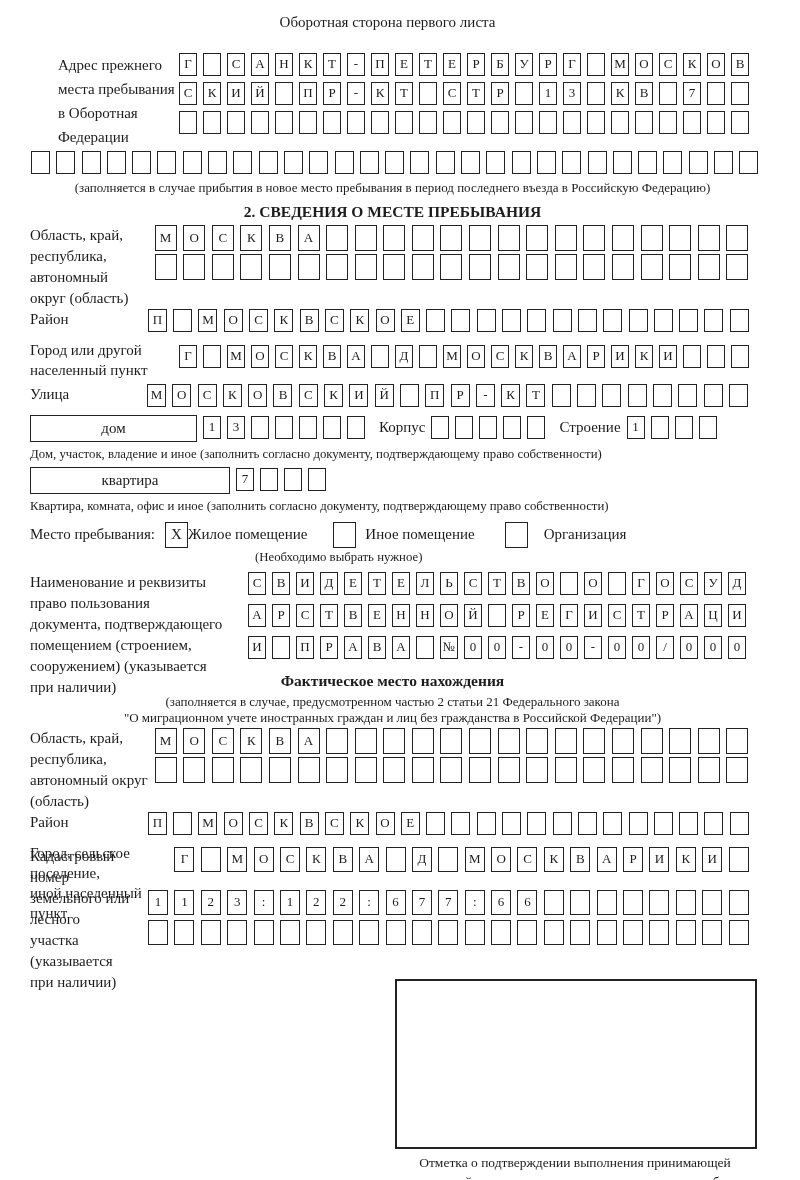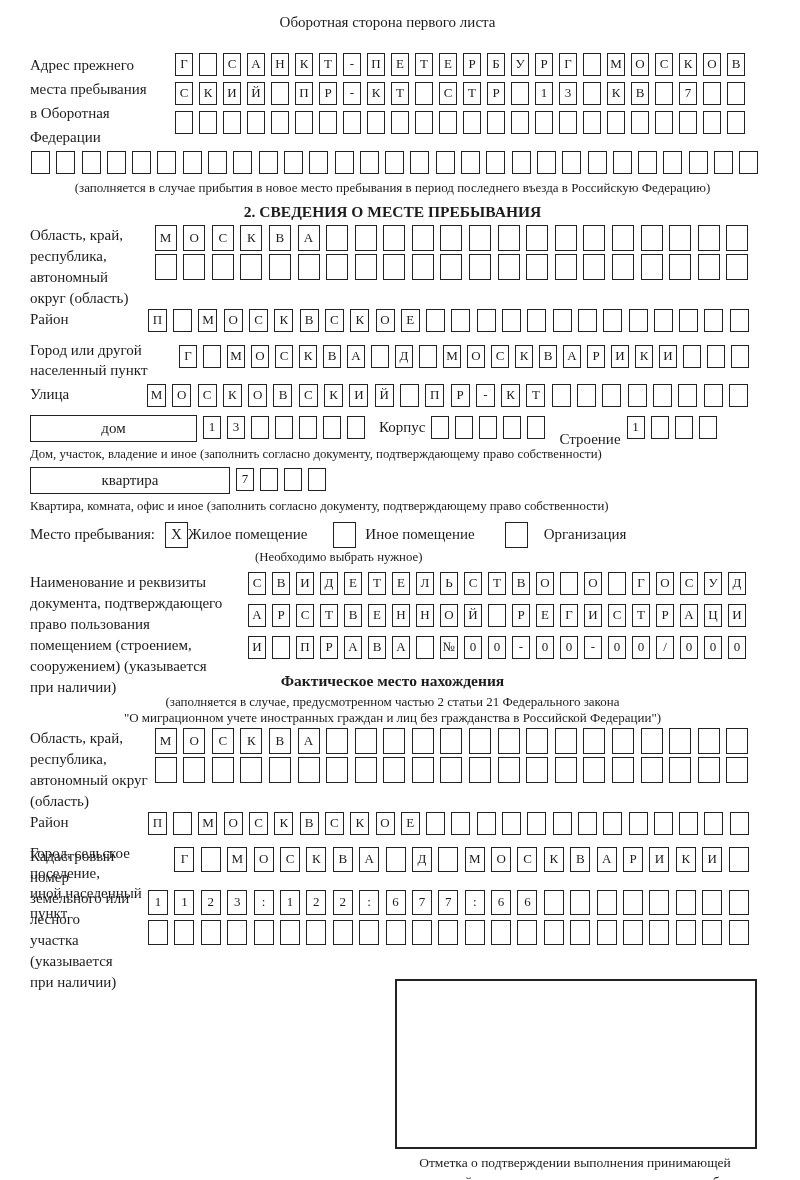--- a/index.html
+++ b/index.html
@@ -44,21 +44,21 @@
   }
   .mt2{margin-top:2px;} .mt4{margin-top:4px;} .mt6{margin-top:6px;}
 </style>
 </head>
 <body>
 
 <div class="page">
 
   <div class="hdr">Оборотная сторона первого листа</div>
 
-  <div class="row" style="margin-top:22px;">
+  <div class="row" style="margin-top:22px;margin-left:28px;">
     <div class="lbl" style="width:145px;line-height:24px;">
       <div>Адрес прежнего</div>
       <div>места пребывания</div>
       <div>в Оборотная</div>
       <div>Федерации</div>
     </div>
     <div>
       <div class="cells p24"><span class="cell">Г</span><span class="cell"></span><span class="cell">С</span><span class="cell">А</span><span class="cell">Н</span><span class="cell">К</span><span class="cell">Т</span><span class="cell">-</span><span class="cell">П</span><span class="cell">Е</span><span class="cell">Т</span><span class="cell">Е</span><span class="cell">Р</span><span class="cell">Б</span><span class="cell">У</span><span class="cell">Р</span><span class="cell">Г</span><span class="cell"></span><span class="cell">М</span><span class="cell">О</span><span class="cell">С</span><span class="cell">К</span><span class="cell">О</span><span class="cell">В</span></div>
       <div class="cells p24"><span class="cell">С</span><span class="cell">К</span><span class="cell">И</span><span class="cell">Й</span><span class="cell"></span><span class="cell">П</span><span class="cell">Р</span><span class="cell">-</span><span class="cell">К</span><span class="cell">Т</span><span class="cell"></span><span class="cell">С</span><span class="cell">Т</span><span class="cell">Р</span><span class="cell"></span><span class="cell">1</span><span class="cell">3</span><span class="cell"></span><span class="cell">К</span><span class="cell">В</span><span class="cell"></span><span class="cell">7</span><span class="cell"></span><span class="cell"></span></div>
       <div class="cells p24"><span class="cell"></span><span class="cell"></span><span class="cell"></span><span class="cell"></span><span class="cell"></span><span class="cell"></span><span class="cell"></span><span class="cell"></span><span class="cell"></span><span class="cell"></span><span class="cell"></span><span class="cell"></span><span class="cell"></span><span class="cell"></span><span class="cell"></span><span class="cell"></span><span class="cell"></span><span class="cell"></span><span class="cell"></span><span class="cell"></span><span class="cell"></span><span class="cell"></span><span class="cell"></span><span class="cell"></span></div>
@@ -98,21 +98,21 @@
   <div class="row">
     <div class="lbl" style="width:117px;">Улица</div>
     <div class="cells p25"><span class="cell">М</span><span class="cell">О</span><span class="cell">С</span><span class="cell">К</span><span class="cell">О</span><span class="cell">В</span><span class="cell">С</span><span class="cell">К</span><span class="cell">И</span><span class="cell">Й</span><span class="cell"></span><span class="cell">П</span><span class="cell">Р</span><span class="cell">-</span><span class="cell">К</span><span class="cell">Т</span><span class="cell"></span><span class="cell"></span><span class="cell"></span><span class="cell"></span><span class="cell"></span><span class="cell"></span><span class="cell"></span><span class="cell"></span></div>
   </div>
 
   <div class="row mt2" style="height:30px;">
     <div class="inline-box" style="width:167px;">дом</div>
     <div class="cells p24" style="margin-left:6px;margin-top:1px;"><span class="cell">1</span><span class="cell">3</span><span class="cell"></span><span class="cell"></span><span class="cell"></span><span class="cell"></span><span class="cell"></span></div>
     <div class="lbl" style="margin-left:8px;margin-top:2px;">Корпус</div>
     <div class="cells p24" style="margin-left:6px;margin-top:1px;"><span class="cell"></span><span class="cell"></span><span class="cell"></span><span class="cell"></span><span class="cell"></span></div>
-    <div class="lbl" style="margin-left:8px;margin-top:14px;">Строение</div>
+    <div class="lbl" style="margin-left:8px;margin-top:2px;">Строение</div>
     <div class="cells p24" style="margin-left:6px;margin-top:1px;"><span class="cell">1</span><span class="cell"></span><span class="cell"></span><span class="cell"></span></div>
   </div>
   <div class="small-cap">Дом, участок, владение и иное (заполнить согласно документу, подтверждающему право собственности)</div>
 
   <div class="row mt4" style="height:30px;">
     <div class="inline-box" style="width:200px;">квартира</div>
     <div class="cells p24" style="margin-left:6px;margin-top:1px;"><span class="cell">7</span><span class="cell"></span><span class="cell"></span><span class="cell"></span></div>
   </div>
   <div class="small-cap">Квартира, комната, офис и иное (заполнить согласно документу, подтверждающему право собственности)</div>
 
@@ -123,22 +123,22 @@
     <span class="chk" style="margin-left:26px;"></span>
     <span class="lbl" style="margin-left:9px;">Иное помещение</span>
     <span class="chk" style="margin-left:30px;"></span>
     <span class="lbl" style="margin-left:16px;">Организация</span>
   </div>
   <div class="small-cap" style="margin-left:225px;">(Необходимо выбрать нужное)</div>
 
   <div class="row mt6" style="height:100px;">
     <div class="lbl" style="width:218px;line-height:21px;">
       <div>Наименование и реквизиты</div>
+      <div>право пользования</div>
       <div>документа, подтверждающего</div>
-      <div>право пользования</div>
       <div>помещением (строением,</div>
       <div>сооружением) (указывается</div>
       <div>при наличии)</div>
     </div>
     <div>
       <div class="cells p24" style="margin-bottom:8px;"><span class="cell">С</span><span class="cell">В</span><span class="cell">И</span><span class="cell">Д</span><span class="cell">Е</span><span class="cell">Т</span><span class="cell">Е</span><span class="cell">Л</span><span class="cell">Ь</span><span class="cell">С</span><span class="cell">Т</span><span class="cell">В</span><span class="cell">О</span><span class="cell"></span><span class="cell">О</span><span class="cell"></span><span class="cell">Г</span><span class="cell">О</span><span class="cell">С</span><span class="cell">У</span><span class="cell">Д</span></div>
       <div class="cells p24" style="margin-bottom:8px;"><span class="cell">А</span><span class="cell">Р</span><span class="cell">С</span><span class="cell">Т</span><span class="cell">В</span><span class="cell">Е</span><span class="cell">Н</span><span class="cell">Н</span><span class="cell">О</span><span class="cell">Й</span><span class="cell"></span><span class="cell">Р</span><span class="cell">Е</span><span class="cell">Г</span><span class="cell">И</span><span class="cell">С</span><span class="cell">Т</span><span class="cell">Р</span><span class="cell">А</span><span class="cell">Ц</span><span class="cell">И</span></div>
       <div class="cells p24"><span class="cell">И</span><span class="cell"></span><span class="cell">П</span><span class="cell">Р</span><span class="cell">А</span><span class="cell">В</span><span class="cell">А</span><span class="cell"></span><span class="cell">№</span><span class="cell">0</span><span class="cell">0</span><span class="cell">-</span><span class="cell">0</span><span class="cell">0</span><span class="cell">-</span><span class="cell">0</span><span class="cell">0</span><span class="cell">/</span><span class="cell">0</span><span class="cell">0</span><span class="cell">0</span></div>
     </div>
   </div>

